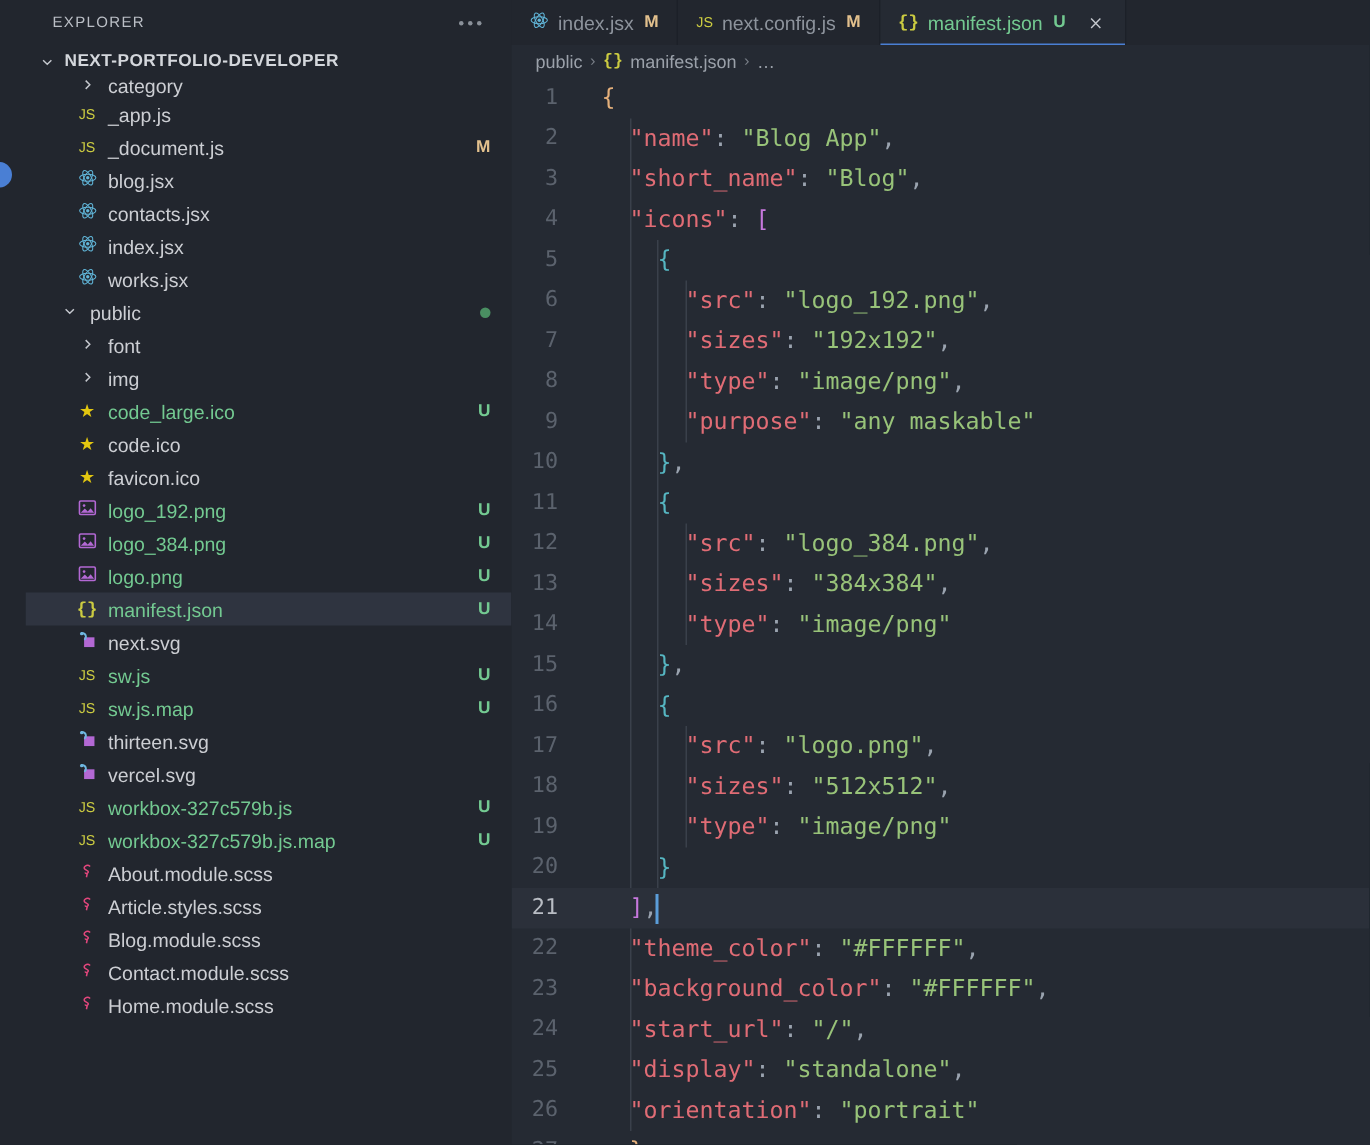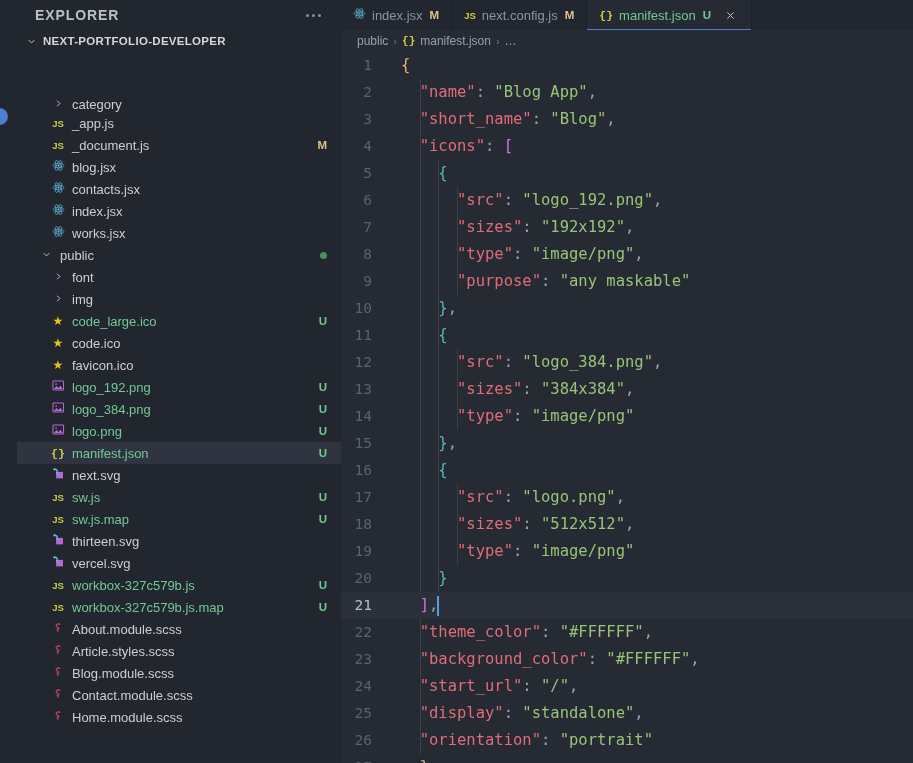--- a/index.html
+++ b/index.html
@@ -26,37 +26,37 @@
   .sidebar {
     width:324px; flex:0 0 324px; height:763px;
     background:#22262e; display:flex; flex-direction:column;
     position:relative;
   }
   .explorer-header {
     height:30px; display:flex; align-items:center;
     padding:0 14px 0 18px; flex:0 0 30px;
   }
   .explorer-title {
-    font-size:14px; letter-spacing:.9px; color:#bbbfc6;
-    flex:1; font-weight:700;
+    font-size:10px; letter-spacing:.9px; color:#bbbfc6;
+    flex:1; font-weight:400;
   }
   .ellipsis-icon { display:flex; gap:3px; align-items:center; cursor:pointer; padding:4px 6px; }
   .ellipsis-icon i { width:3px; height:3px; border-radius:50%; background:#8a9099; display:block; }
 
   .folder-root {
     height:22px; display:flex; align-items:center; gap:4px;
     padding-left:6px; flex:0 0 22px;
   }
   .root-label {
     font-size:11.5px; font-weight:bold; color:#d4d7dc; letter-spacing:.3px;
   }
   .chev { width:16px; height:16px; display:inline-flex; align-items:center; justify-content:center; }
   .chev svg { width:11px; height:11px; }
 
-  .tree { flex:1; overflow:hidden; position:relative;margin-top:47px; }
+  .tree { flex:1; overflow:hidden; position:relative; }
   .row {
     height:22px; display:flex; align-items:center;
     padding-right:14px; position:relative; cursor:pointer;
     font-size:13px; white-space:nowrap;
   }
   .row.clipped { height:13px; align-items:flex-end; overflow:hidden; }
   .row.selected { background:#2f3440; }
   .row .ind { display:inline-block; }
   .row .ficon {
     width:18px; flex:0 0 18px; display:inline-flex;
@@ -68,21 +68,21 @@
     margin-left:auto; font-size:11.5px; font-weight:bold;
   }
   .badge.U { color:#73c991; }
   .badge.M { color:#e2c08d; }
   .dot-badge {
     margin-left:auto; width:7px; height:7px; border-radius:50%;
     background:#4a8f62;
   }
 
   
-  .icn-js { color:#cbcb41; font-size:9.5px; font-weight:bold; font-family:"Liberation Sans",sans-serif; }
+  .icn-js { color:#cbcb41; font-size:9.5px; font-weight:normal; font-family:"Liberation Sans",sans-serif; }
   .icn-react svg { width:13px; height:13px; }
   .icn-star { color:#e3c710; font-size:12px; line-height:1; }
   .icn-img svg { width:13px; height:13px; }
   .icn-json { color:#cbcb41; font-size:11.5px; font-weight:bold; font-family:"Liberation Mono",monospace; }
   .icn-svg svg { width:13px; height:13px; }
   .icn-scss svg { width:12px; height:13px; }
   .icn-folder-chev svg { width:11px; height:11px; }
 
   
   .editor-area {

